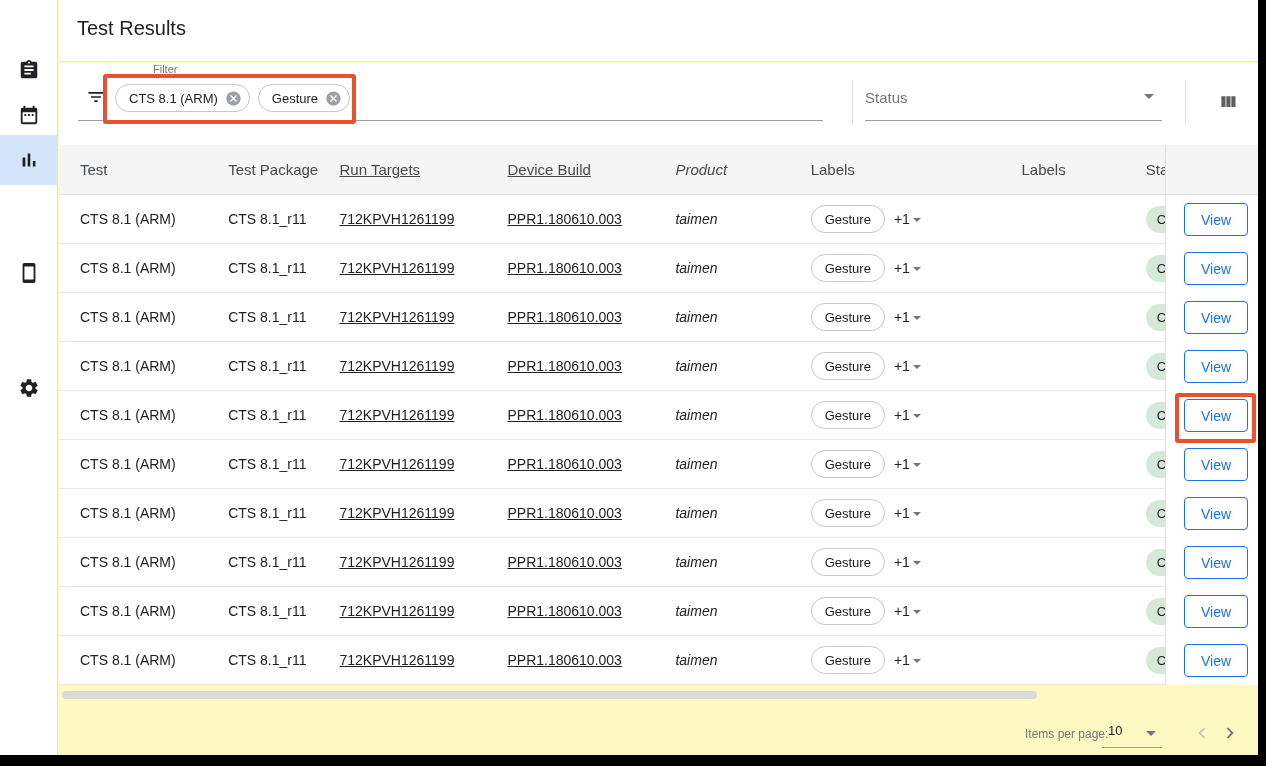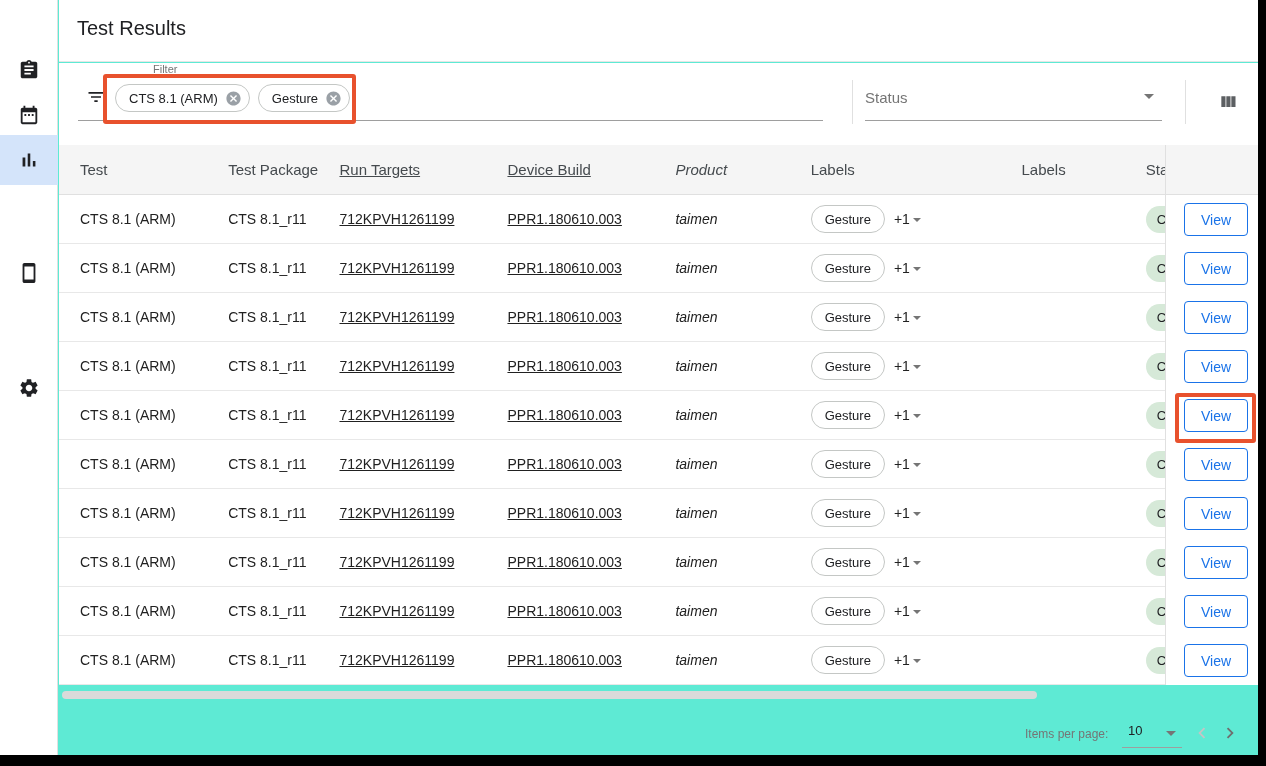--- a/index.html
+++ b/index.html
@@ -1,19 +1,19 @@
 <!DOCTYPE html>
 <html><head>
 <meta charset="utf-8">
 <style>
   * { margin:0; padding:0; box-sizing:border-box; }
   html,body { width:1266px; height:766px; }
   body { font-family:"Liberation Sans", sans-serif; background:#000; position:relative; overflow:hidden; }
 
-  .app { position:absolute; left:0; top:0; width:1258px; height:755px; background:#5eead4; overflow:hidden; }
+  .app { position:absolute; left:0; top:0; width:1258px; height:755px; background:#fef9c3; overflow:hidden; }
 
   
   .sidebar { position:absolute; left:0; top:0; width:58px; height:100%; background:#fff; border-right:1px solid #e0e0e0; }
   .nav-item { position:absolute; left:0; width:58px; height:50px; display:flex; align-items:center; justify-content:center; cursor:pointer; }
   .nav-item.selected { background:#d4e4fa; }
   .nav-item svg { width:22px; height:22px; fill:#202124; }
 
   
   .page-header { position:absolute; left:59px; top:0; width:1199px; height:62px; border-bottom:1px solid #e6e6e6; background:#fff; }
   .page-title { position:absolute; left:18px; top:17px; font-size:20px; color:#202124; font-weight:400; }
@@ -56,21 +56,21 @@
   .fixed-col { position:absolute; left:1165px; top:145px; width:93px; height:540px; background:#fff; border-left:1px solid #e0e0e0; }
   .fixed-head { height:50px; background:#f5f5f5; border-bottom:1px solid #e0e0e0; }
   .view-btn { position:absolute; left:18px; width:64px; height:33px; background:#fff; border:1px solid #1a73e8; border-radius:4px; color:#1a73e8; font-size:14px; font-family:"Liberation Sans", sans-serif; cursor:pointer; }
 
   
   .hscroll-thumb { position:absolute; left:62px; top:691px; width:975px; height:8px; border-radius:4px; background:#dadada; cursor:pointer; }
 
   
   .paginator { position:absolute; left:858px; top:710px; width:400px; height:45px; }
   .ipp-label { position:absolute; left:167px; top:17px; font-size:12px; color:#757575; }
-  .ipp-select { position:absolute; left:264px; top:10px; width:60px; height:28px; cursor:pointer; }
+  .ipp-select { position:absolute; left:244px; top:10px; width:60px; height:28px; cursor:pointer; }
   .ipp-value { position:absolute; left:6px; top:3px; font-size:13px; color:#202124; }
   .ipp-caret { position:absolute; right:6px; top:11px; width:0; height:0; border-left:5px solid transparent; border-right:5px solid transparent; border-top:5px solid #757575; }
   .ipp-underline { position:absolute; left:0; bottom:0; width:100%; height:1px; background:#9e9e9e; }
   .pg-btn { position:absolute; top:10px; width:28px; height:28px; border:none; background:none; cursor:pointer; padding:0; }
   .pg-prev { left:330px; }
   .pg-next { left:358px; }
   .pg-btn svg { width:22px; height:22px; }
   .pg-prev svg { fill:#c5c5c5; }
   .pg-next svg { fill:#6f6f6f; }
 

